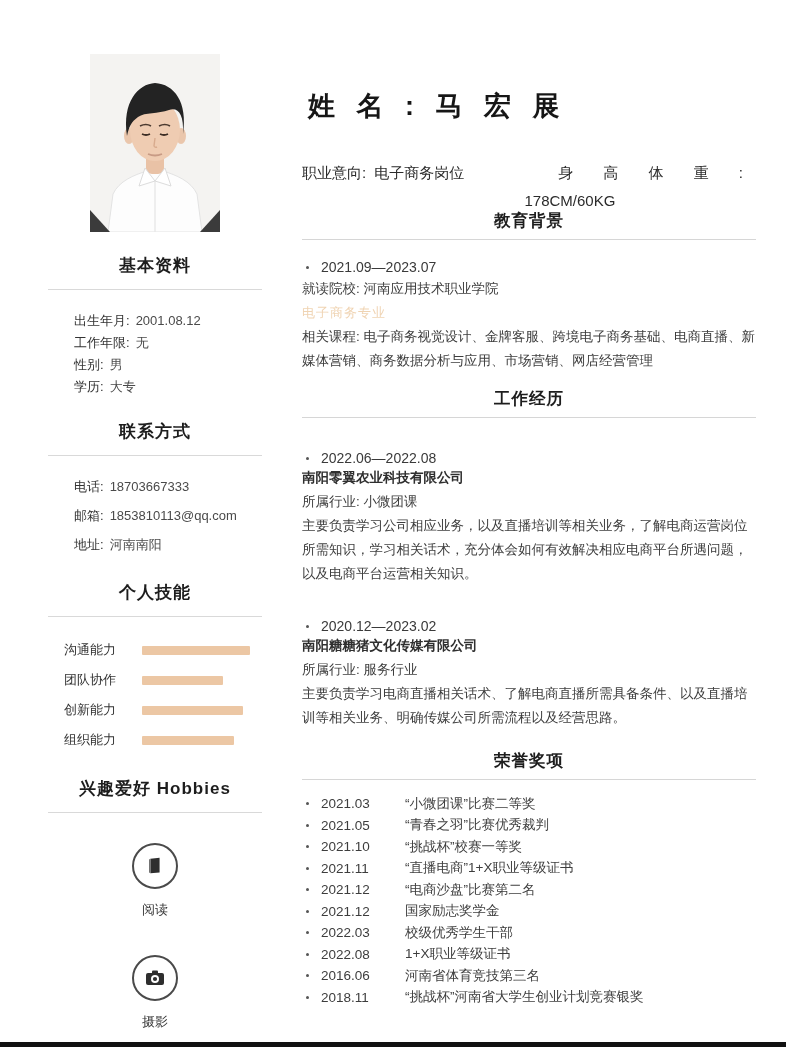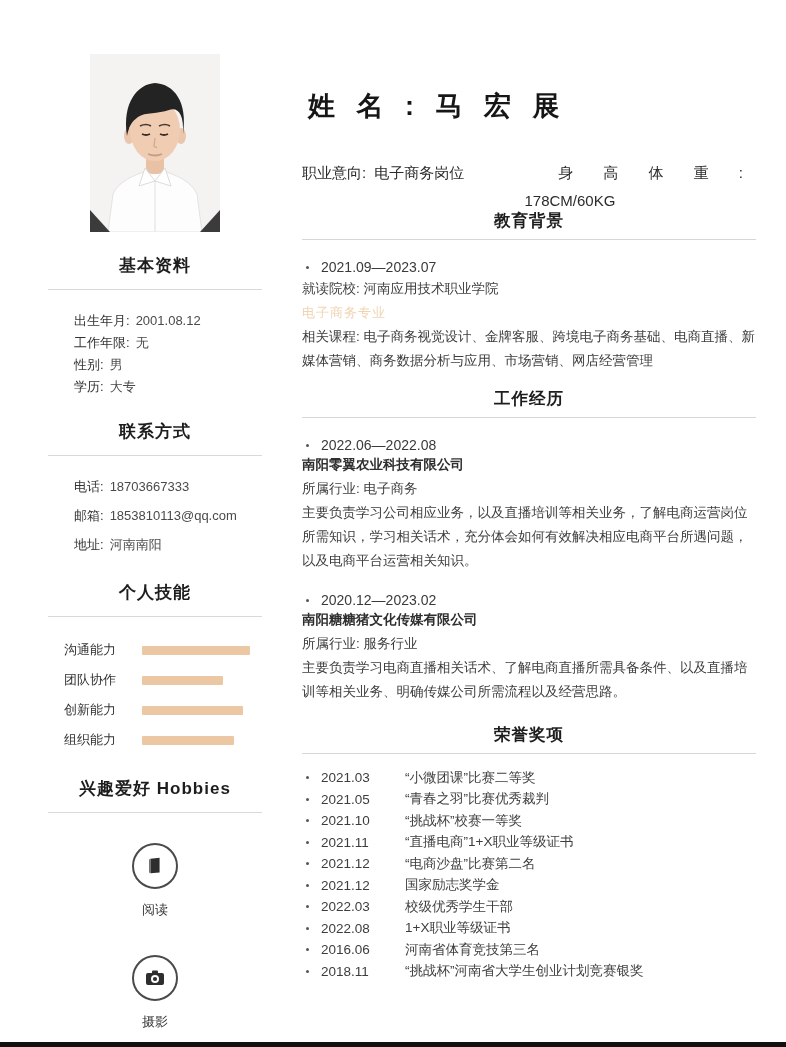--- a/index.html
+++ b/index.html
@@ -55,21 +55,21 @@
   .dot { display:inline-block; width:3px; height:3px; border-radius:50%; background:#555; flex:none; margin:0 12px 0 4px; }
   .period-row { display:flex; align-items:center; font-size:14px; color:#3a3a3a; }
   .txt-line { font-size:13.5px; line-height:24px; color:#3d3d3d; }
   .school-row { display:flex; justify-content:space-between; align-items:baseline;flex-direction:column; }
   .major-tag { font-size:13px; opacity:.8; letter-spacing:1px; }
   .company-line { font-weight:bold; color:#2f2f2f; }
 
   .edu-block { margin-top:19px; }
   .edu-body { margin-top:2px; }
   .work-section-heading { margin-top:15px; }
-  .job { margin-top:19px; }
+  .job { margin-top:32px; }
   .honor-heading { margin-top:20px; }
 
   .honor-list { margin-top:13px; }
   .honor-row { display:flex; align-items:center; height:21.5px; font-size:13.5px; color:#3d3d3d; }
   .honor-date { width:62px; flex:none; }
   .honor-title { margin-left:22px; }
 </style>
 </head>
 <body>
 
@@ -247,21 +247,21 @@
       <div class="section-heading work-section-heading">工作经历</div>
       <hr class="main-divider">
       <div>
 
           <div class="job">
             <div class="period-row">
               <span class="dot"></span>
               <span>2022.06—2022.08</span>
             </div>
             <div class="txt-line company-line">南阳零翼农业科技有限公司</div>
-            <div class="txt-line"><span>所属行业:</span> <span>电子商务</span></div>
+            <div class="txt-line"><span>所属行业:</span> <span>小微团课</span></div>
             <div class="txt-line">主要负责学习公司相应业务，以及直播培训等相关业务，了解电商运营岗位所需知识，学习相关话术，充分体会如何有效解决相应电商平台所遇问题，以及电商平台运营相关知识。</div>
           </div>
 
           <div class="job">
             <div class="period-row">
               <span class="dot"></span>
               <span>2020.12—2023.02</span>
             </div>
             <div class="txt-line company-line">南阳糖糖猪文化传媒有限公司</div>
             <div class="txt-line"><span>所属行业:</span> <span>服务行业</span></div>

